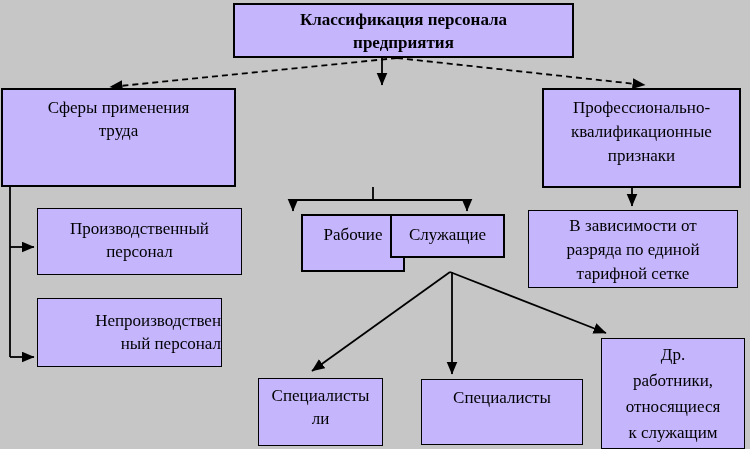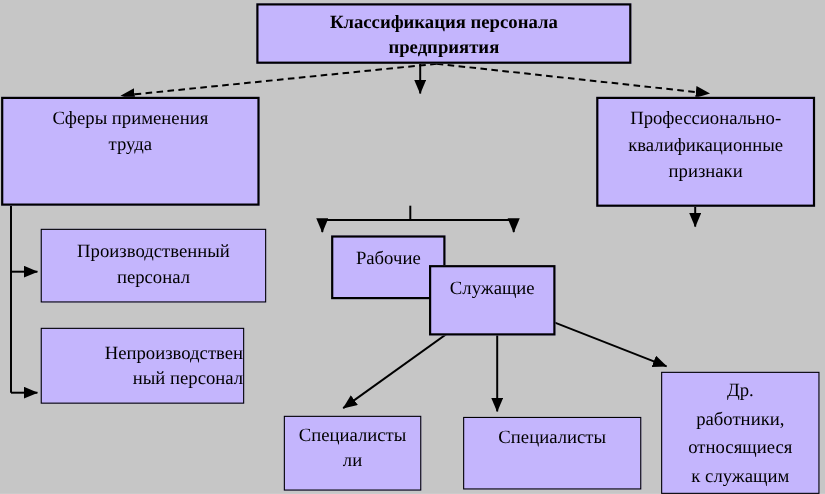--- a/index.html
+++ b/index.html
@@ -74,22 +74,25 @@
 признаки</div>
 
   <div class="box thin" style="left:37px; top:208px; width:205px; height:67px; padding-top:8px;">Производственный
 персонал</div>
 
   <div class="box thin" style="left:37px; top:298px; width:185px; height:69px; padding-top:10px;text-align:right;">Непроизводствен
 ный персонал</div>
 
   <div class="box" style="left:264px; top:214px; width:104px; height:58px; padding-top:7px;margin-left:37px;">Рабочие</div>
 
-  <div class="box" style="left:390px; top:214px; width:115px; height:64px; padding-top:7px;margin-top:27px;">Служащие</div>
+  <div class="box" style="left:390px; top:214px; width:115px; height:44px; padding-top:7px;">Служащие</div>
 
+  <div class="box thin" style="left:528px; top:210px; width:210px; height:78px; padding-top:3px; line-height:24px;">В зависимости от
+разряда по единой
+тарифной сетке</div>
 
   <div class="box thin" style="left:258px; top:378px; width:125px; height:68px; padding-top:5px;">Специалисты
 ли</div>
 
   <div class="box thin" style="left:421px; top:379px; width:162px; height:66px; padding-top:6px;">Специалисты</div>
 
   <div class="box thin" style="left:601px; top:338px; width:144px; height:111px; padding-top:3px; line-height:26px;text-align:center;">Др.
 работники,
 относящиеся
 к служащим</div>

